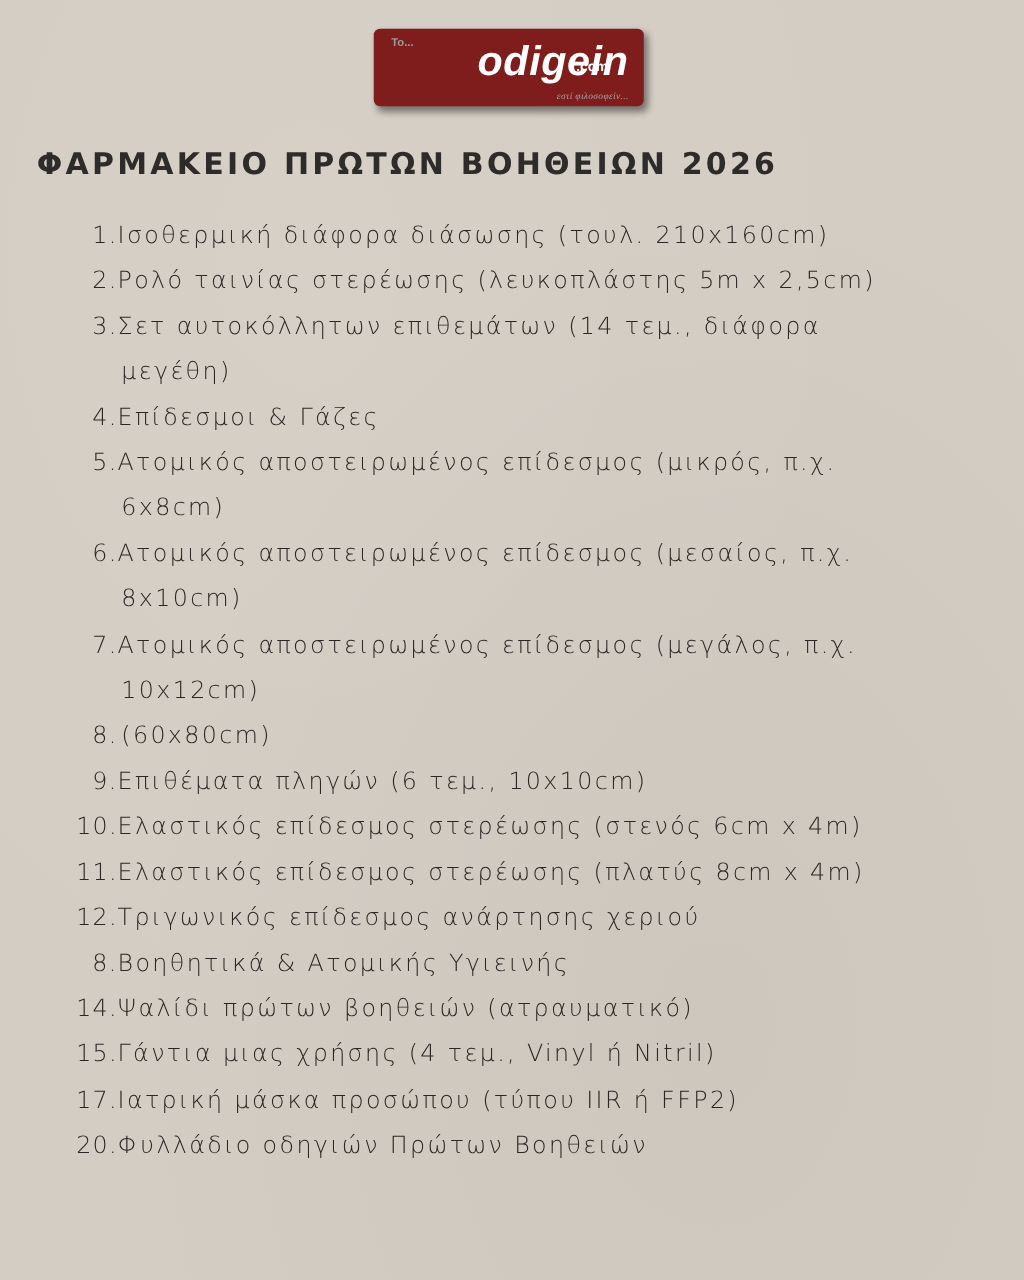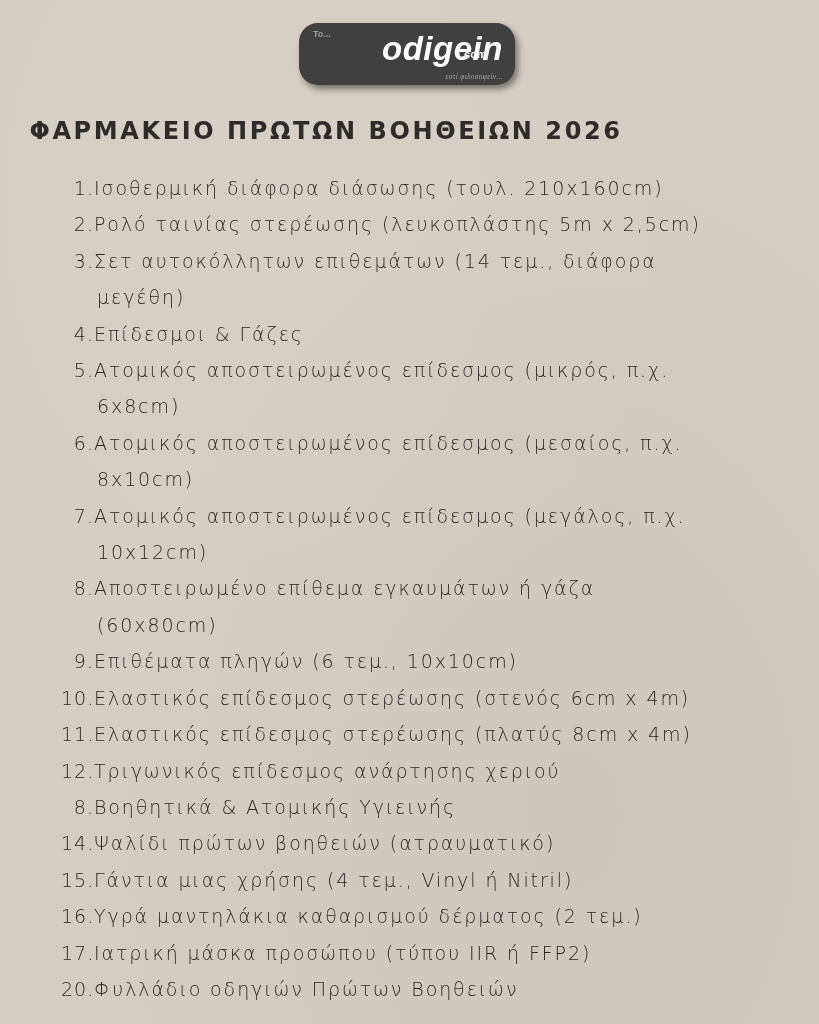--- a/index.html
+++ b/index.html
@@ -17,22 +17,22 @@
       overflow: hidden;
       color: #2a2826;
       font-family: "DejaVu Sans", sans-serif;
     }
     .logo {
       position: absolute;
       left: 299px;
       top: 23px;
       width: 216px;
       height: 62px;
-      background: #404040;
-      border-radius: 19px;
+      background: #7f1d1d;
+      border-radius: 5px;
       box-shadow: 3px 4px 6px rgba(0,0,0,0.45);
     }
     .logo .to {
       position: absolute;
       left: 14px;
       top: 6px;
       font-family: "Liberation Sans", sans-serif;
       font-size: 9px;
       font-weight: bold;
       color: #9a9a9a;
@@ -154,21 +154,21 @@
   <li>
       <span class="num">6.</span>
       <span class="txt"><span>Ατομικός αποστειρωμένος επίδεσμος (μεσαίος, π.χ.</span><span class="cont">8x10cm)</span></span>
     </li>
   <li>
       <span class="num">7.</span>
       <span class="txt"><span>Ατομικός αποστειρωμένος επίδεσμος (μεγάλος, π.χ.</span><span class="cont">10x12cm)</span></span>
     </li>
   <li>
       <span class="num">8.</span>
-      <span class="txt"><span>Αποστειρωμένο επίθεμα εγκαυμάτων ή γάζα</span><span class="cont">(60x80cm)</span></span>
+      <span class="txt"><span class="cont">(60x80cm)</span></span>
     </li>
   <li>
       <span class="num">9.</span>
       <span class="txt"><span>Επιθέματα πληγών (6 τεμ., 10x10cm)</span></span>
     </li>
   <li class="two-digit">
       <span class="num">10.</span>
       <span class="txt"><span>Ελαστικός επίδεσμος στερέωσης (στενός 6cm x 4m)</span></span>
     </li>
   <li class="two-digit">
@@ -185,24 +185,20 @@
     </li>
   <li class="two-digit">
       <span class="num">14.</span>
       <span class="txt"><span>Ψαλίδι πρώτων βοηθειών (ατραυματικό)</span></span>
     </li>
   <li class="two-digit">
       <span class="num">15.</span>
       <span class="txt"><span>Γάντια μιας χρήσης (4 τεμ., Vinyl ή Nitril)</span></span>
     </li>
   <li class="two-digit">
-      <span class="num">16.</span>
-      <span class="txt"><span>Υγρά μαντηλάκια καθαρισμού δέρματος (2 τεμ.)</span></span>
-    </li>
-  <li class="two-digit">
       <span class="num">17.</span>
       <span class="txt"><span>Ιατρική μάσκα προσώπου (τύπου IIR ή FFP2)</span></span>
     </li>
   <li class="two-digit">
       <span class="num">20.</span>
       <span class="txt"><span>Φυλλάδιο οδηγιών Πρώτων Βοηθειών</span></span>
     </li>
 </ul>
 
 </body></html>

